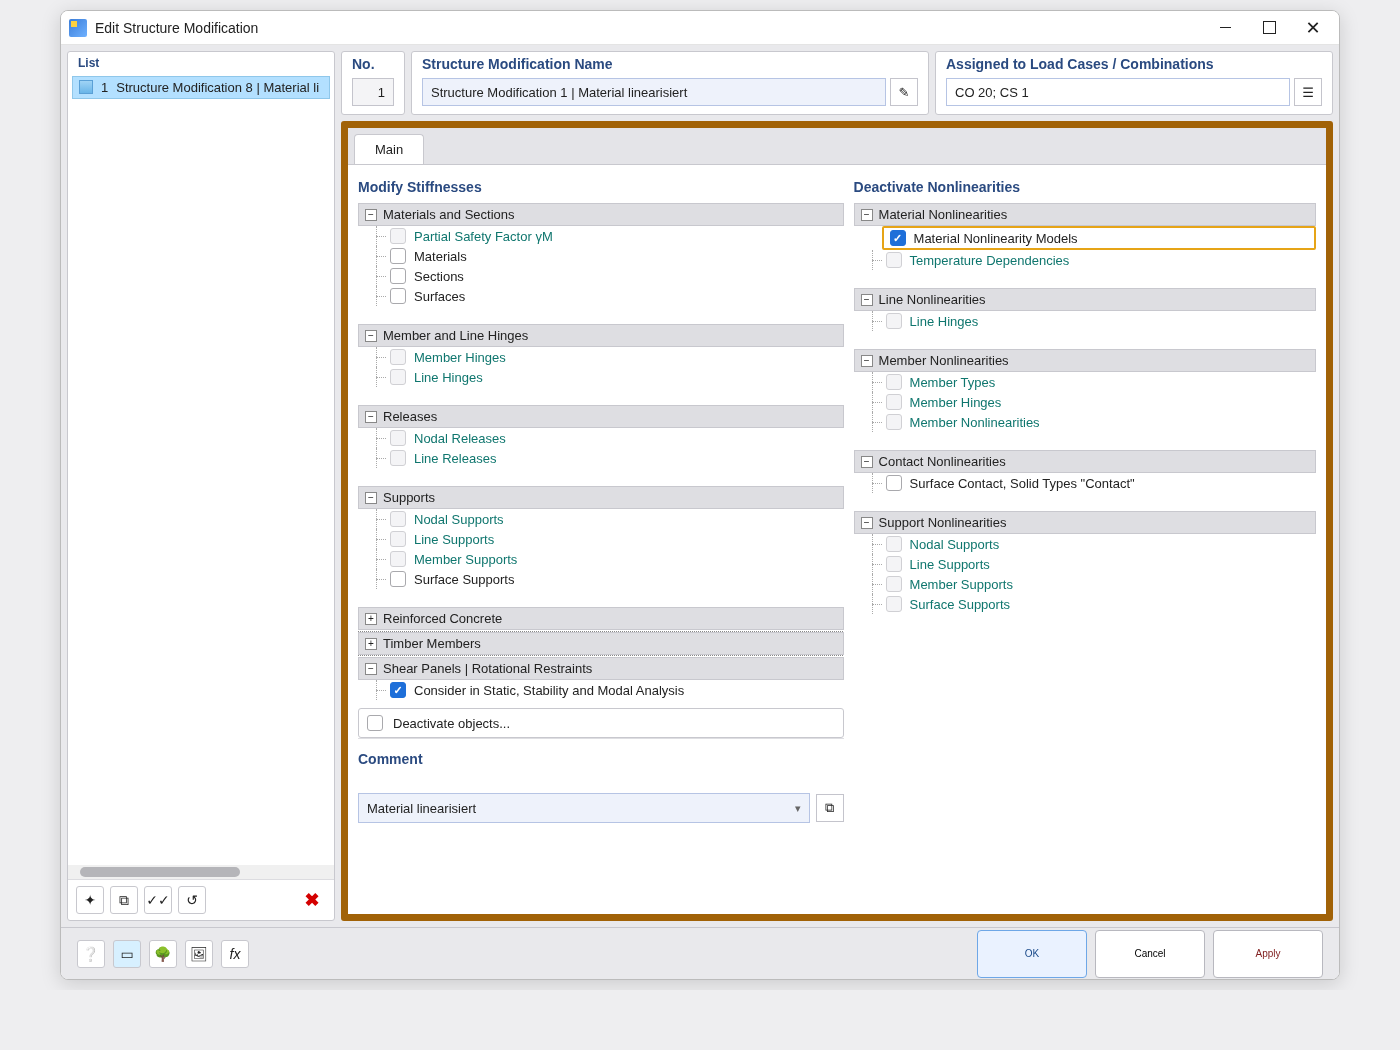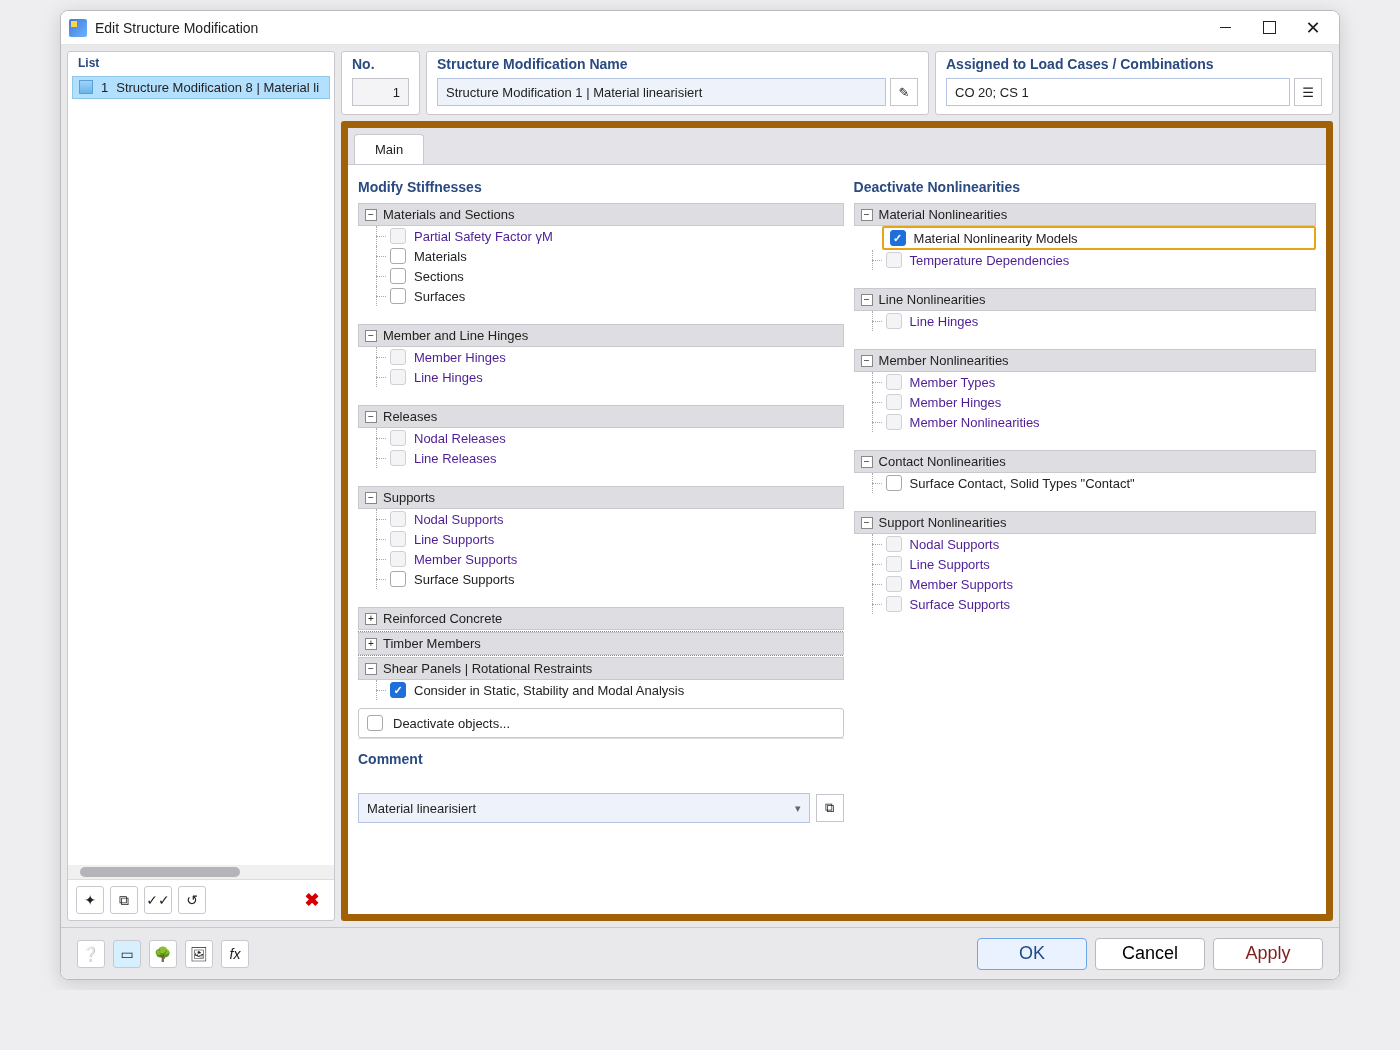--- a/index.html
+++ b/index.html
@@ -23,21 +23,21 @@
 .list-item .icon { width:14px; height:14px; background: linear-gradient(#9fd3f5,#69b5e8); border:1px solid #5aa0d6; }
 .scrollbar-h { height: 14px; background:#f0f0f0; margin-top:auto; display:flex; align-items:center; }
 .scrollbar-h .thumb { width:160px; height:10px; background:#b5b5b9; border-radius:5px; margin-left:12px; }
 .toolbar-bottom { padding:6px 8px; display:flex; align-items:center; gap:6px; border-top:1px solid #dcdce0; }
 .icon-btn { width:28px; height:28px; border:1px solid #c8c8ce; background:#fff; display:flex; align-items:center; justify-content:center; border-radius:3px; font-size: 14px; }
 .icon-btn.red { color:#d40000; font-weight:bold; font-size:18px; margin-left:auto; border-color:transparent; }
 .right { flex:1; display:flex; flex-direction:column; gap:6px; }
 .toprow { display:flex; gap:6px; }
 .field-group { background:#fff; border:1px solid #c8c8ce; border-radius:3px; padding:4px 10px 8px; display:flex; flex-direction:column; }
 .field-group .label { font-weight:bold; color:#2a4a80; font-size:14px; margin-bottom:6px; }
-.field-group.no-w { width:79px; }
+.field-group.no-w { width:64px; }
 .field-group.name-w { flex:1; }
 .field-group.assign-w { width:398px; }
 .field-input { height:28px; background:#fff; border:1px solid #c4c4cc; padding:0 8px; display:flex; align-items:center; }
 .field-input.num { text-align:right; justify-content:flex-end; background:#f4f4f6; }
 .input-with-btn { display:flex; gap:4px; }
 .input-with-btn .field-input { flex:1; background:#eef2fb; border-color:#b6c4e4; }
 .mini-btn { width:28px; height:28px; border:1px solid #c4c4cc; background:#fff; display:flex; align-items:center; justify-content:center; font-size:13px; }
 .tabs-panel { flex:1; background:#e4e4e8; border:7px solid #a16207; border-radius:3px; display:flex; flex-direction:column; }
 .tabs-row { display:flex; border-bottom:1px solid #c8c8ce; padding-left:6px; }
 .tab { padding:7px 20px; background:#fff; border:1px solid #c8c8ce; border-bottom:none; border-radius:4px 4px 0 0; margin-top:6px; font-size:13px; }
@@ -46,32 +46,32 @@
 .col-left { flex: 1.05; }
 .section-title { font-weight:bold; color:#2a4a80; padding:4px 0 6px; font-size:14px; }
 .group-head { background:#dedee2; border:1px solid #c8c8ce; padding:3px 6px; display:flex; align-items:center; gap:6px; margin-top:2px; }
 .expander { width:12px; height:12px; border:1px solid #888; display:flex; align-items:center; justify-content:center; font-size:10px; line-height:1; background:#fff; }
 .tree-item { padding:2px 6px 2px 32px; display:flex; align-items:center; gap:8px; position:relative; }
 .tree-item:before { content:""; position:absolute; left:18px; top:0; bottom:0; border-left:1px dotted #aaa; }
 .tree-item:after { content:""; position:absolute; left:18px; top:50%; width:10px; border-top:1px dotted #aaa; }
 .chk { width:16px; height:16px; border:1px solid #a9a9ad; border-radius:3px; background:#fff; display:flex; align-items:center; justify-content:center; flex-shrink:0; }
 .chk.checked { background:#1e6fd9; border-color:#1e6fd9; }
 .chk.checked:after { content:"✓"; color:#fff; font-size:11px; font-weight:bold; }
-.tree-item.disabled { color:#4c1d95;text-align:center; }
+.tree-item.disabled { color:#0f766e;text-align:center; }
 .tree-item.disabled .chk { border-color:#d0d0d4; background:#f4f4f6; }
 .hl-item { border:2px solid #e6a417; border-radius:2px; margin-left:28px; padding:2px 6px; display:flex; align-items:center; gap:8px; }
 .spacer-row { height:16px; }
 .deactivate-row { display:flex; align-items:center; gap:10px; padding:6px 8px; background:#fff; border:1px solid #c8c8ce; margin-top:8px; border-radius:3px; }
 .comment-panel { border-top:1px solid #dedee2; padding:8px 0 2px; }
 .combo { height:30px; border:1px solid #b6c4e4; background:#eef2fb; display:flex; align-items:center; padding:0 8px; flex:1; }
 .combo .caret { margin-left:auto; font-size:11px; color:#666; }
 .comment-row { display:flex; gap:6px; align-items:center;margin-top:20px; }
 .footer { height:52px; background:#e9e9ec; border-top:1px solid #c8c8ce; display:flex; align-items:center; padding:0 16px; gap:8px; }
 .footer .spacer { flex:1; }
-.btn-f { min-width:110px; height:32px; border:1px solid #b8b8bf; background:#fff; border-radius:4px; font-size:18px; }
+.btn-f { min-width:110px; height:48px; border:1px solid #b8b8bf; background:#fff; border-radius:4px; font-size:10px; }
 .btn-f.primary { background:#eaf2ff; border-color:#6ea7e7; color:#1a4a8a; }
 .btn-f.muted { color:#7f1d1d; }
 .col::-webkit-scrollbar { width:10px; }
 .col::-webkit-scrollbar-thumb { background:#c0c0c6; border-radius:5px; }
 </style>
 </head>
 <body>
 
 <div class="window">
   <div class="titlebar">

